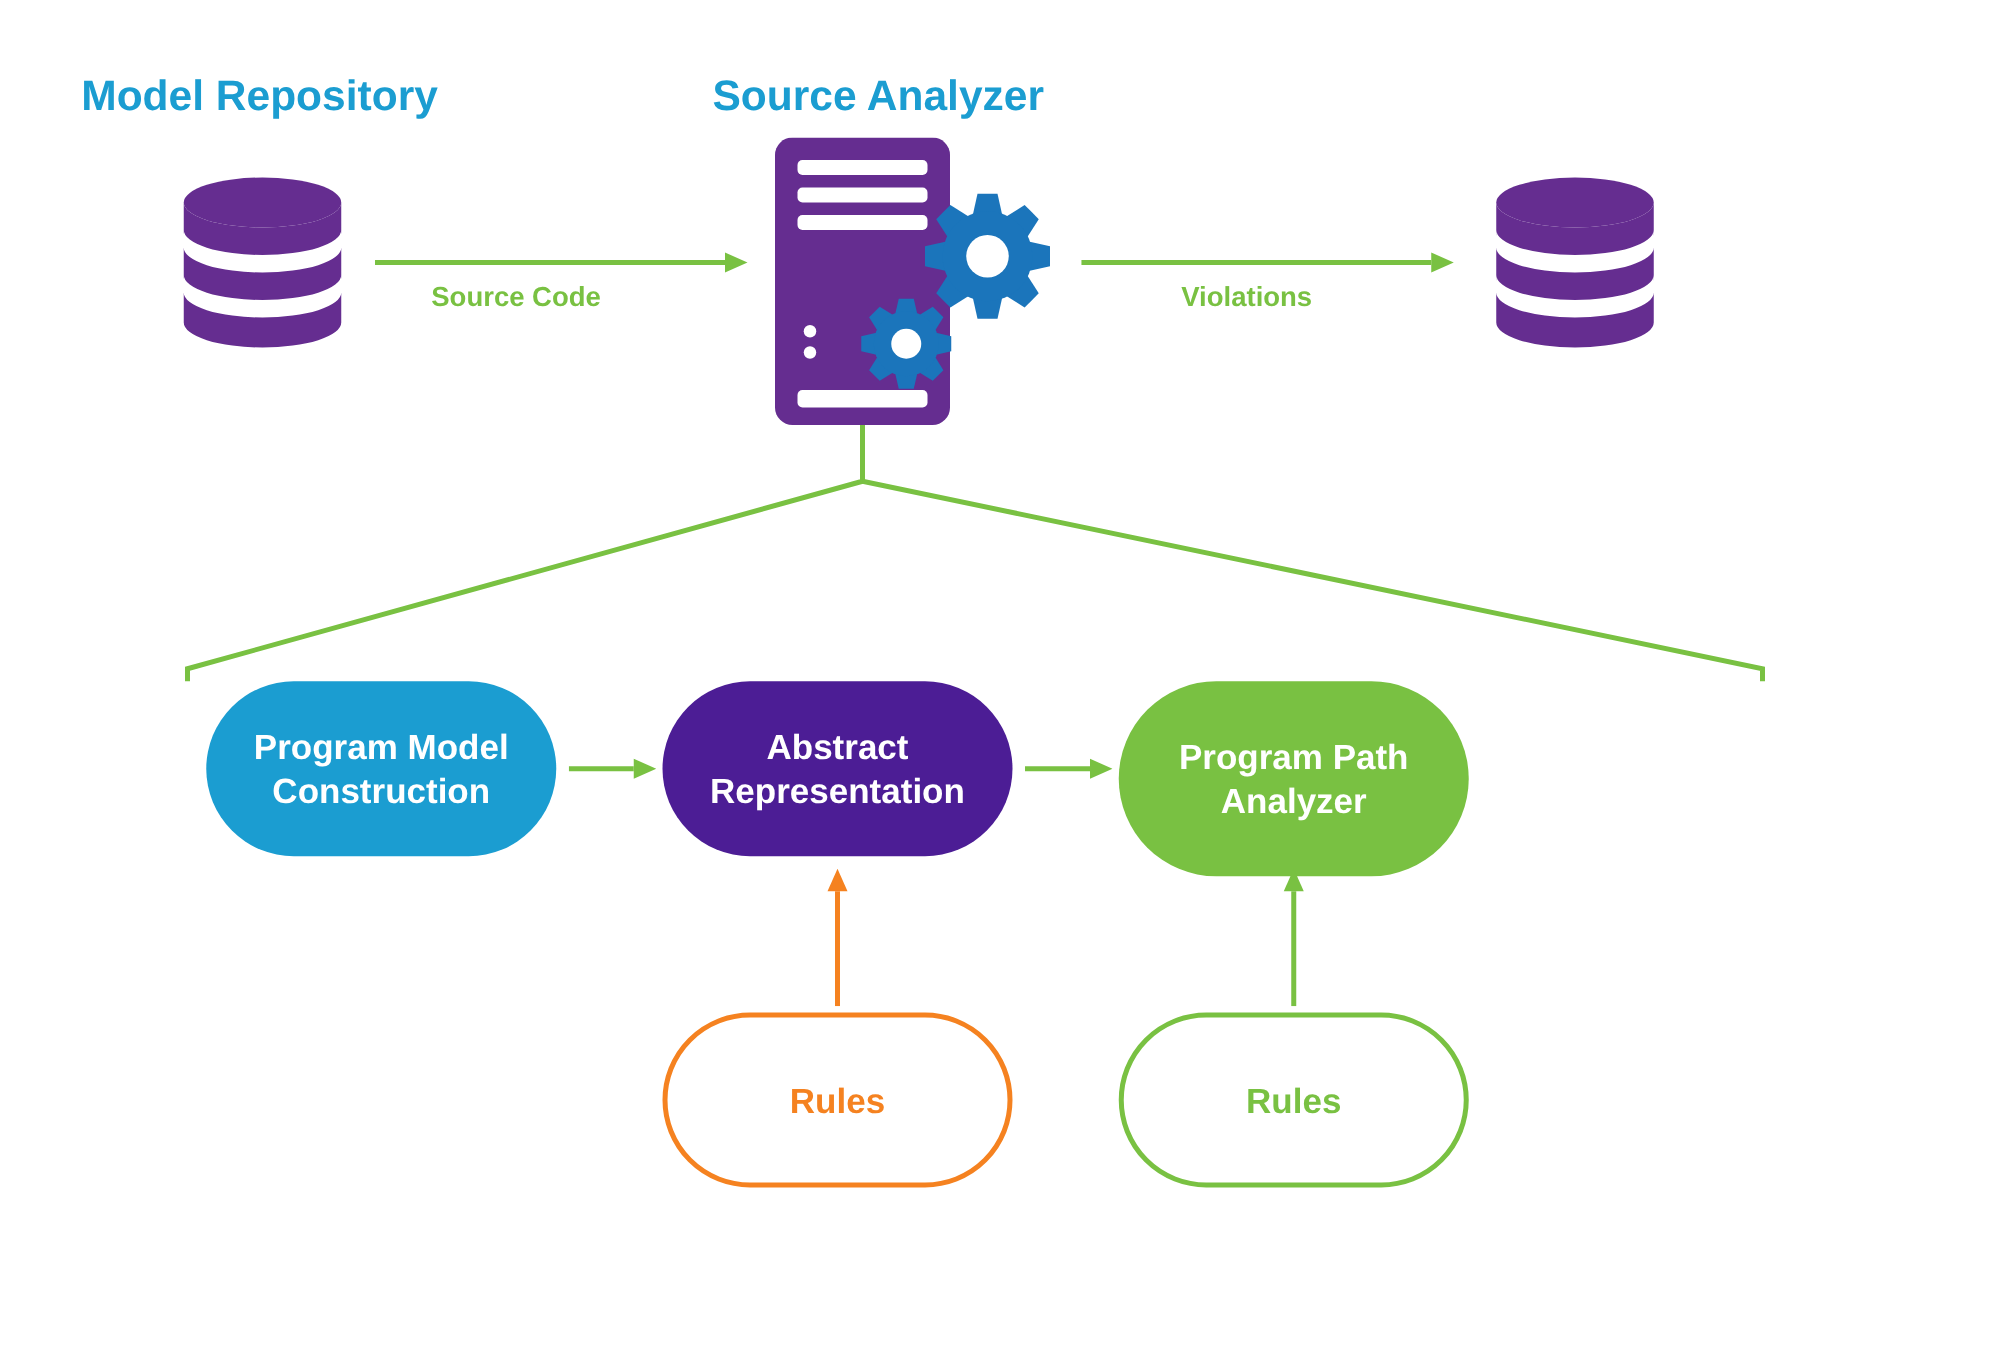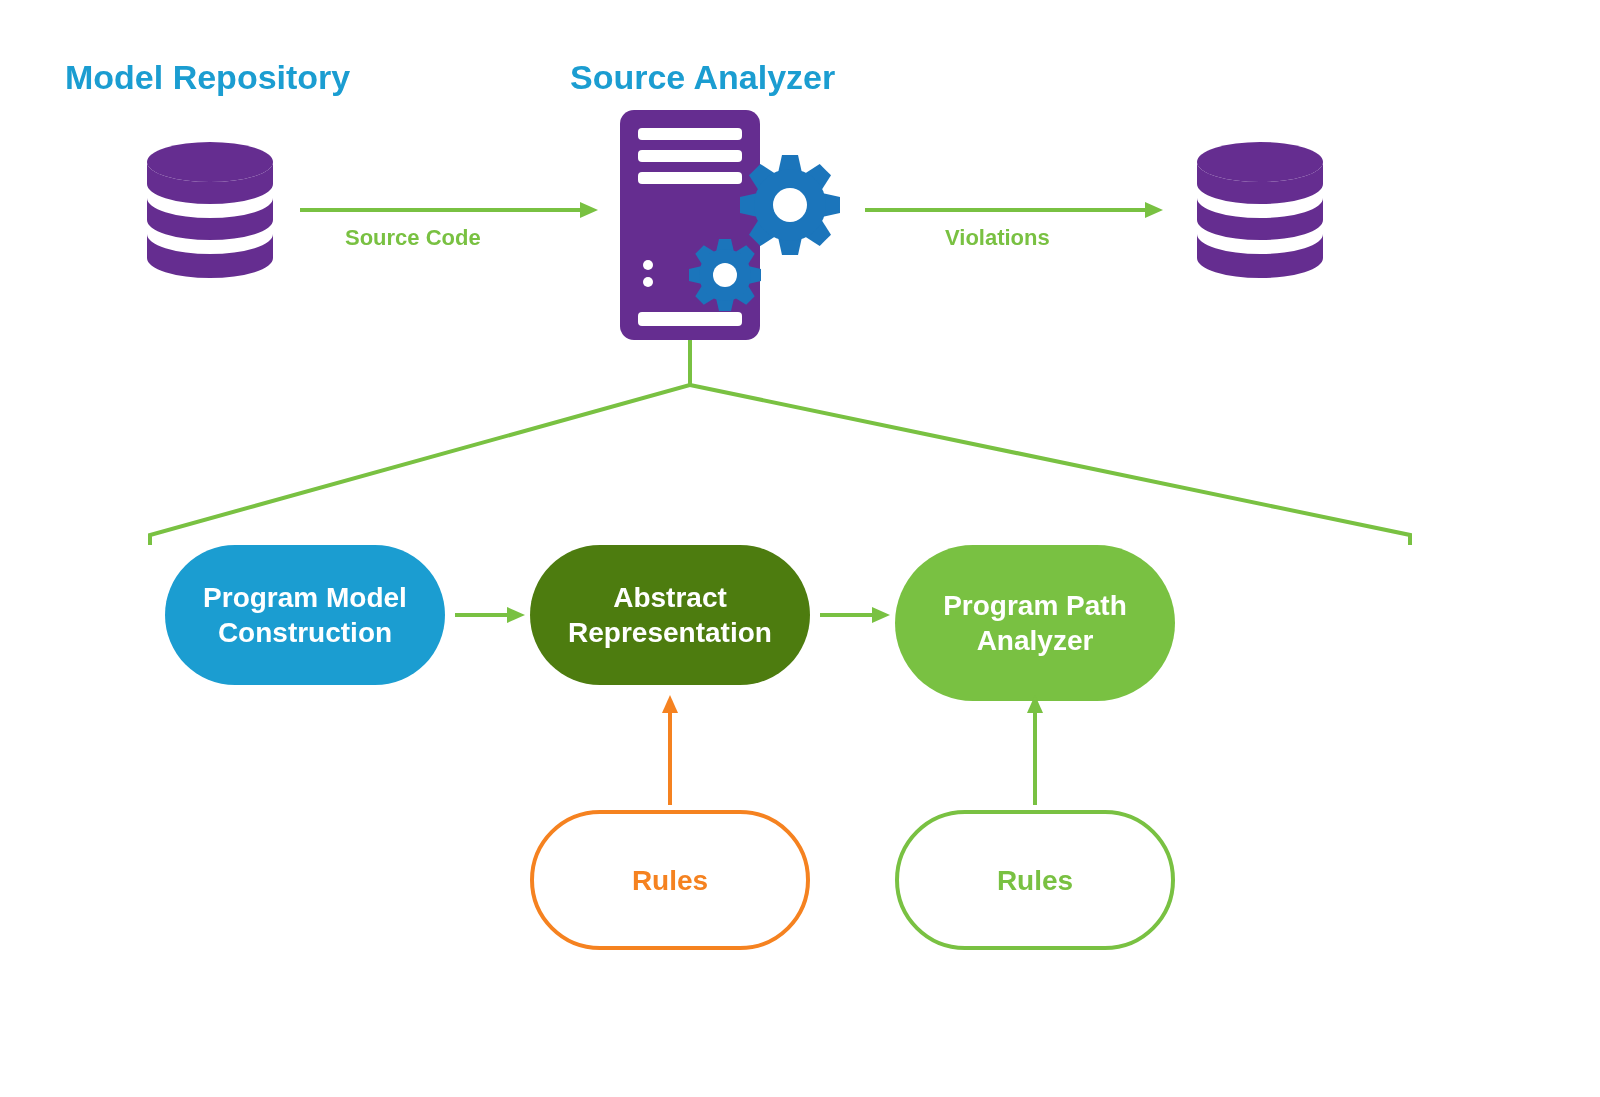--- a/index.html
+++ b/index.html
@@ -137,21 +137,21 @@
 
   <svg width="1280" height="210" style="position:absolute; left:140px; top:340px;">
     <polyline points="550,0 550,45 10,195 10,205" fill="none" stroke="#79c142" stroke-width="4"></polyline>
     <polyline points="550,45 1270,195 1270,205" fill="none" stroke="#79c142" stroke-width="4"></polyline>
   </svg>
 
   <div class="pill" style="left:165px; top:545px; width:280px; height:140px; background:#1b9dd1;">
     <span style="padding:0 22px;">Program Model Construction</span>
   </div>
 
-  <div class="pill" style="left:530px; top:545px; width:280px; height:140px; background:#4d7c0f;">
+  <div class="pill" style="left:530px; top:545px; width:280px; height:140px; background:#4c1d95;">
     <span style="padding:0 22px;">Abstract Representation</span>
   </div>
 
   <div class="pill" style="left:895px; top:545px; width:280px; height:156px; background:#79c142;">
     <span style="padding:0 22px;">Program Path Analyzer</span>
   </div>
 
   <svg width="70" height="30" style="position:absolute; left:455px; top:600px;">
     <line x1="0" y1="15" x2="52" y2="15" stroke="#79c142" stroke-width="4"></line>
     <polygon points="52,7 70,15 52,23" fill="#79c142"></polygon>

